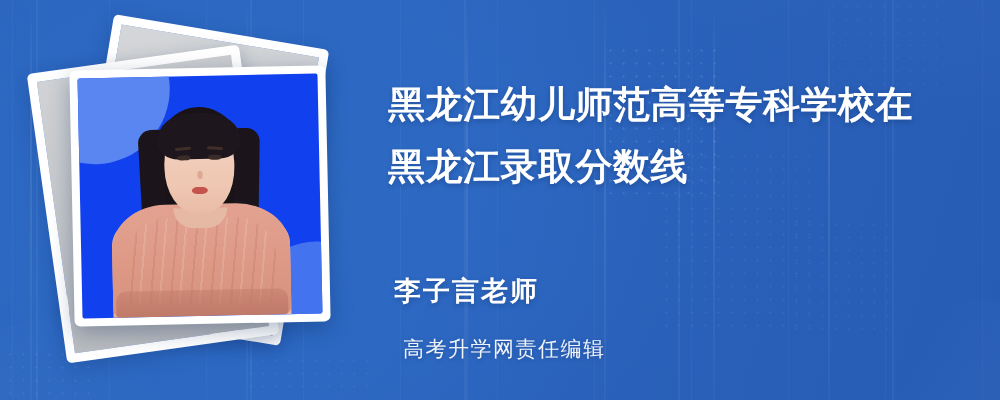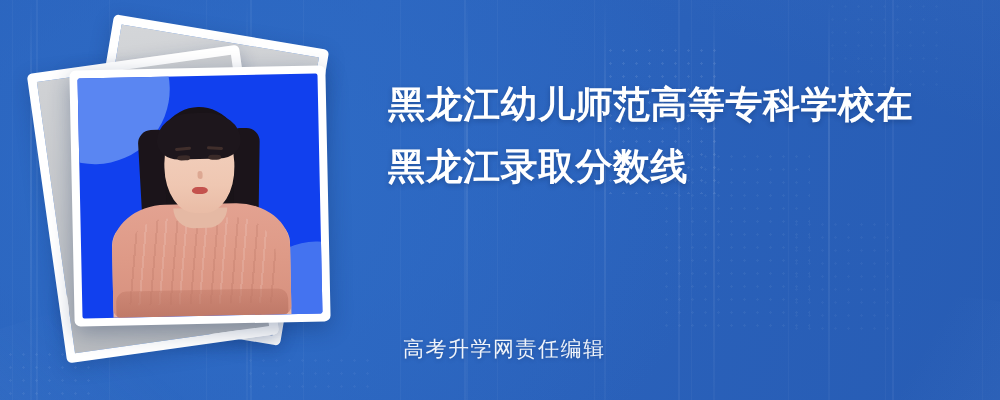--- a/index.html
+++ b/index.html
@@ -411,16 +411,17 @@
           <div class="p-eye r"></div>
           <div class="p-nose"></div>
           <div class="p-mouth"></div>
         </div>
       </div>
     </div>
   </div>
 
   <div id="text-block">
     <h1 id="headline">黑龙江幼儿师范高等专科学校在黑龙江录取分数线</h1>
+    <div id="author-name">李子言老师</div>
     <div id="author-role">高考升学网责任编辑</div>
   </div>
 
 </div>
 
 </body></html>

